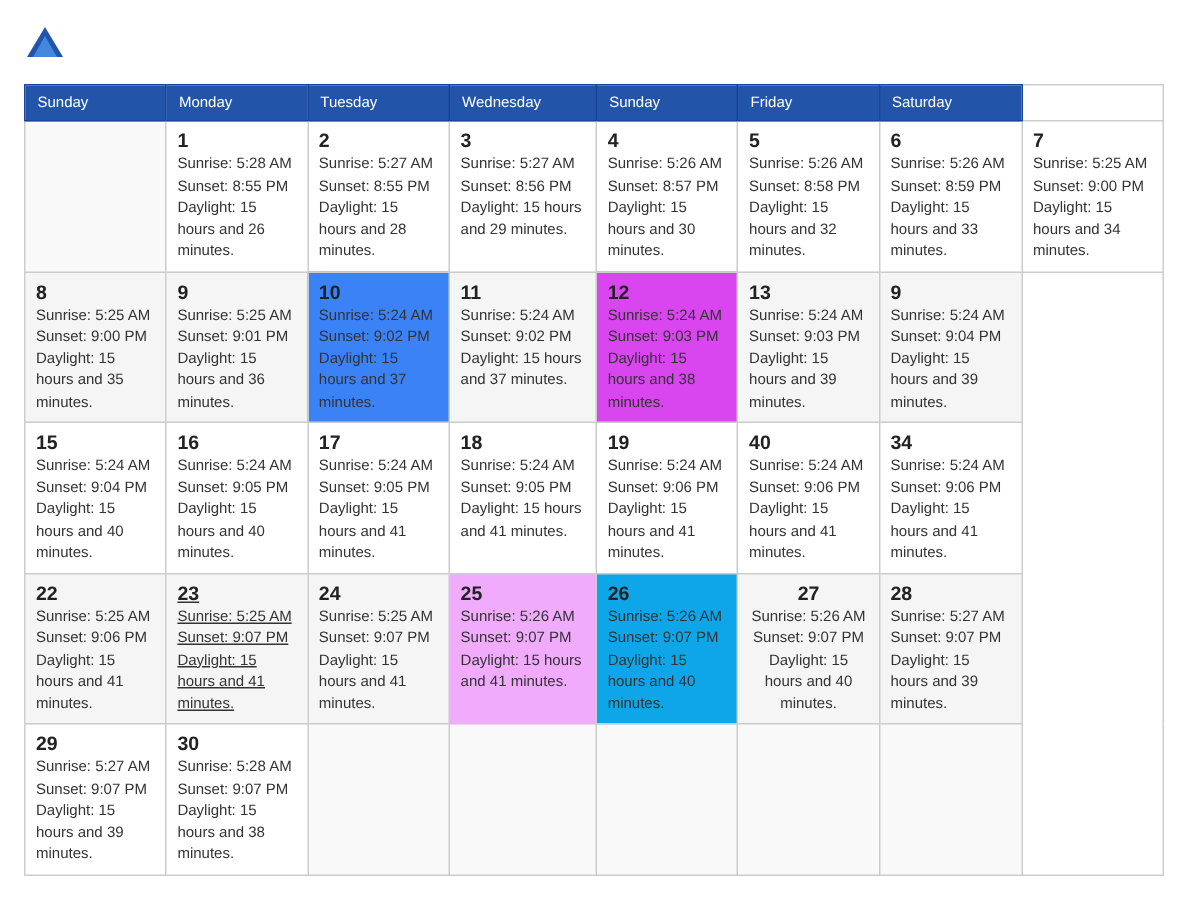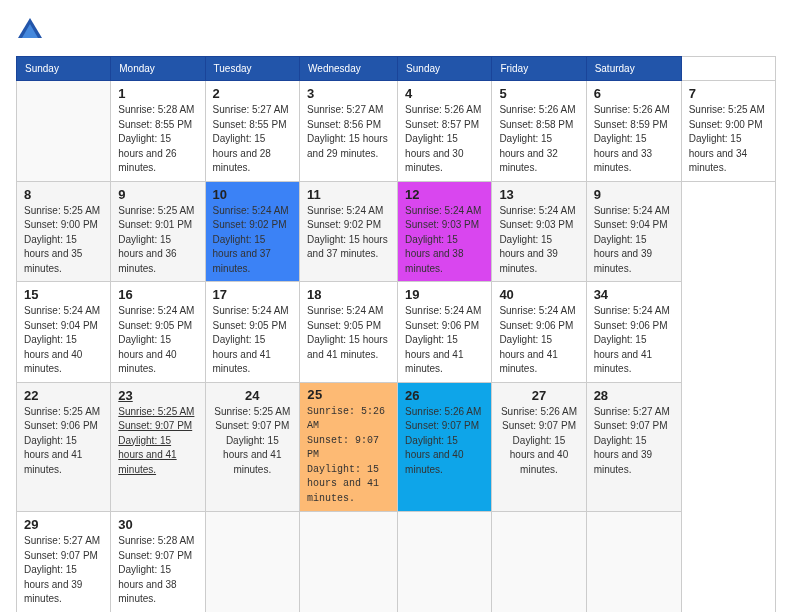--- a/index.html
+++ b/index.html
@@ -211,25 +211,25 @@
       </tr>
       <tr>
         <td style="background: rgb(245, 245, 245); margin-top: 29px;">
           <span class="day-num">22</span>
           <div class="day-info">Sunrise: 5:25 AM<br>Sunset: 9:06 PM<br>Daylight: 15 hours and 41 minutes.</div>
         </td>
         <td style="background: rgb(245, 245, 245); text-decoration: underline;">
           <span class="day-num">23</span>
           <div class="day-info">Sunrise: 5:25 AM<br>Sunset: 9:07 PM<br>Daylight: 15 hours and 41 minutes.</div>
         </td>
-        <td style="background: rgb(245, 245, 245); text-align: center;">
+        <td style="background: rgb(245, 245, 245);">
           <span class="day-num">24</span>
           <div class="day-info">Sunrise: 5:25 AM<br>Sunset: 9:07 PM<br>Daylight: 15 hours and 41 minutes.</div>
         </td>
-        <td style="background: #fdba74; font-family: Liberation Mono, monospace;">
+        <td style="background: #f0abfc;">
           <span class="day-num">25</span>
           <div class="day-info">Sunrise: 5:26 AM<br>Sunset: 9:07 PM<br>Daylight: 15 hours and 41 minutes.</div>
         </td>
         <td style="background: #0ea5e9;">
           <span class="day-num">26</span>
           <div class="day-info">Sunrise: 5:26 AM<br>Sunset: 9:07 PM<br>Daylight: 15 hours and 40 minutes.</div>
         </td>
         <td style="background: rgb(245, 245, 245); text-align: center;">
           <span class="day-num">27</span>
           <div class="day-info">Sunrise: 5:26 AM<br>Sunset: 9:07 PM<br>Daylight: 15 hours and 40 minutes.</div>

